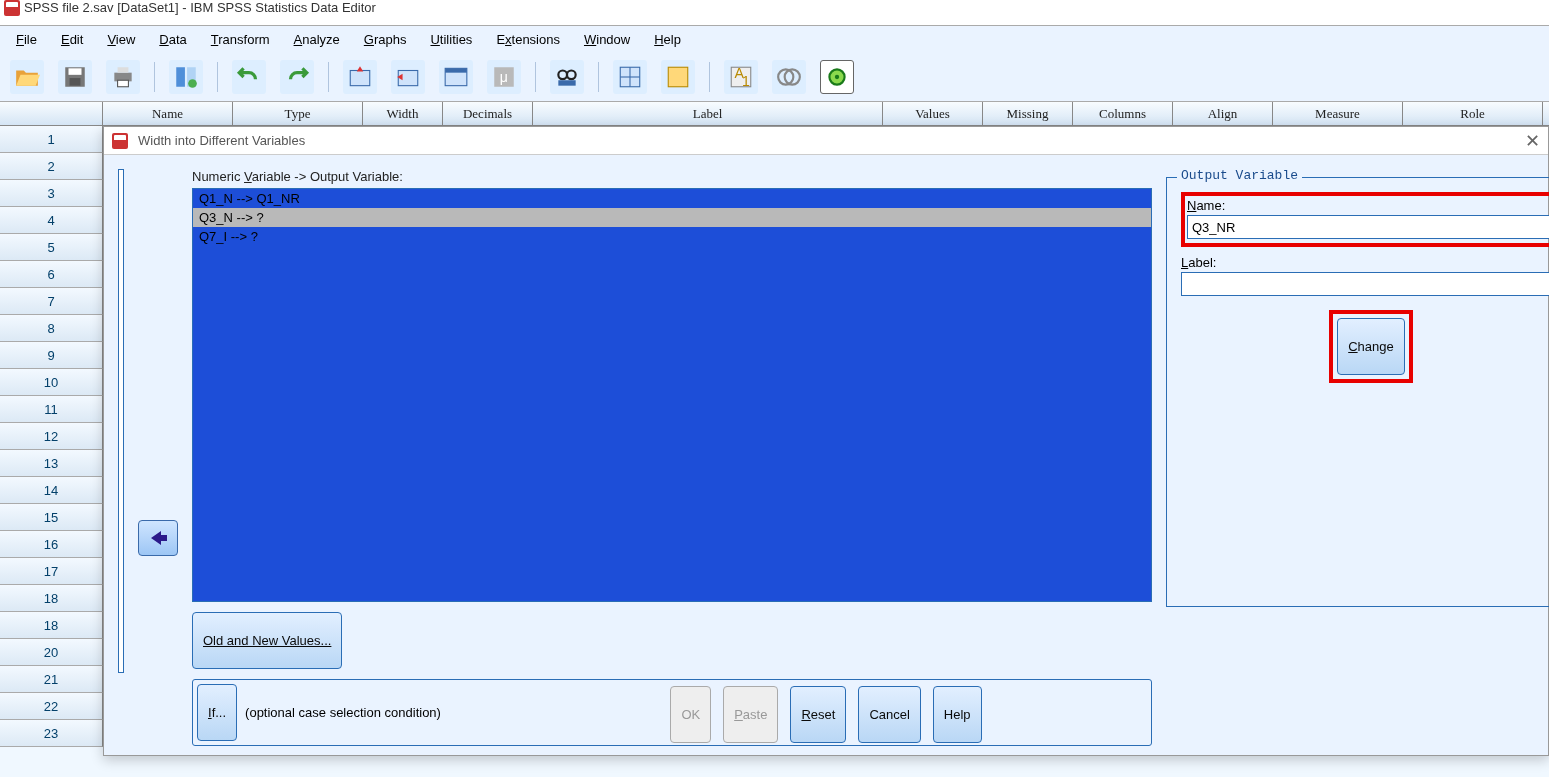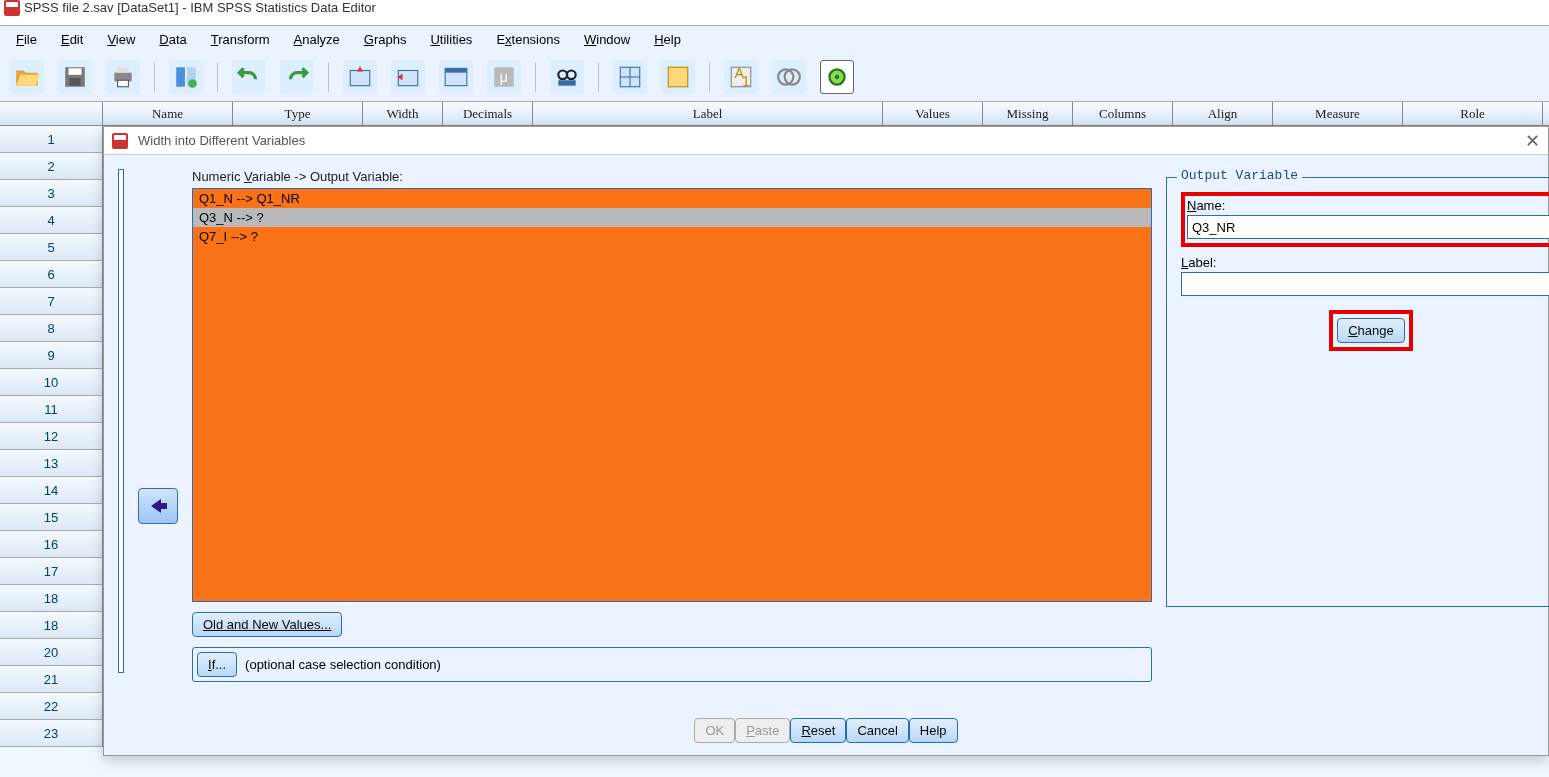--- a/index.html
+++ b/index.html
@@ -43,41 +43,41 @@
 
 .src-list { width: 408px; height: 504px; border:1px solid #2a6db5; background:#fff; overflow:auto; padding: 4px 2px; }
 .src-item { display:flex; align-items:center; gap: 6px; padding: 1px 4px; }
 .ruler-icon { width:18px; height:14px; background: linear-gradient(45deg,#ffd86b,#d8a200); transform: skewX(-15deg); border:1px solid #a77c00; }
 
 .middle-col { display:flex; flex-direction:column; align-items:center; justify-content:center; width: 46px; }
 .move-btn { width:40px; height:36px; background: linear-gradient(#cfe5ff,#9dc6f5); border:1px solid #3a6aaa; border-radius:4px; display:flex; align-items:center; justify-content:center; color:#2b1a8a; font-size:22px; cursor:pointer; margin-top: 160px;}
 
 .mapping-col { flex:1; display:flex; flex-direction:column; }
 .map-label { margin-bottom: 4px; color:#222; }
-.map-list { height: 414px; border:1px solid #2a6db5; background:#f97316; overflow:auto; }
+.map-list { height: 414px; border:1px solid #2a6db5; background:#1d4ed8; overflow:auto; }
 .map-item { padding: 2px 6px; }
 .map-item.selected { background:#b9b9b9; }
 .under { text-decoration: underline; }
 
 .outvar-box { width: 410px; border:1px solid #2a6db5; padding: 14px; position:relative; margin-top: 8px; height: 430px; }
 .outvar-legend { position:absolute; top:-10px; left:10px; background:#eaf3ff; padding: 0 4px; color:#1a4b8c;font-family:Liberation Mono, monospace; }
 .fieldset-red { border: 4px solid #e80000; padding: 2px 2px 4px 2px; margin-bottom: 8px; }
 .name-label { margin-bottom: 2px; }
 .txt-input { width:100%; height:24px; border:1px solid #2a6db5; background:#fff; padding: 0 4px; font-size:13px; }
 .label-label { margin-top: 4px; margin-bottom: 2px;}
 .change-wrap { display:flex; justify-content:center; margin-top:14px; }
 .change-red { border: 4px solid #e80000; padding: 4px; }
-.btn { background: linear-gradient(#e2efff,#b9d7f5); border:1px solid #2a6db5; border-radius:4px; padding: 4px 10px; color:#0a0a0a; cursor:pointer; }
+.btn { background: linear-gradient(#e2efff,#b9d7f5); border:1px solid #2a6db5; border-radius:4px; padding: 20px 10px; color:#0a0a0a; cursor:pointer; }
 .btn.disabled { color:#999; border-color:#aaa; background:#eee; }
 
 .oldnew-bar { margin-top: 10px; }
 .if-bar { margin-top: 10px; display:flex; align-items:center; gap: 8px; }
 .if-box { border:1px solid #2a6db5; border-radius:3px; padding: 4px; width: 960px; display:flex; align-items:center; gap:8px; background:#eaf3ff; }
 
-.footer-btns { position:absolute; bottom: 12px; left:0; right:0; display:flex; justify-content:center; gap:0; }
+.footer-btns { position:absolute; bottom: 12px; left:0; right:0; display:flex; justify-content:center; gap:12px; }
 
 </style>
 </head>
 <body>
 
 <div class="title-bar">
   <div class="title-icon"></div>
   <div class="title-text">SPSS file 2.sav [DataSet1] - IBM SPSS Statistics Data Editor</div>
 </div>
 

